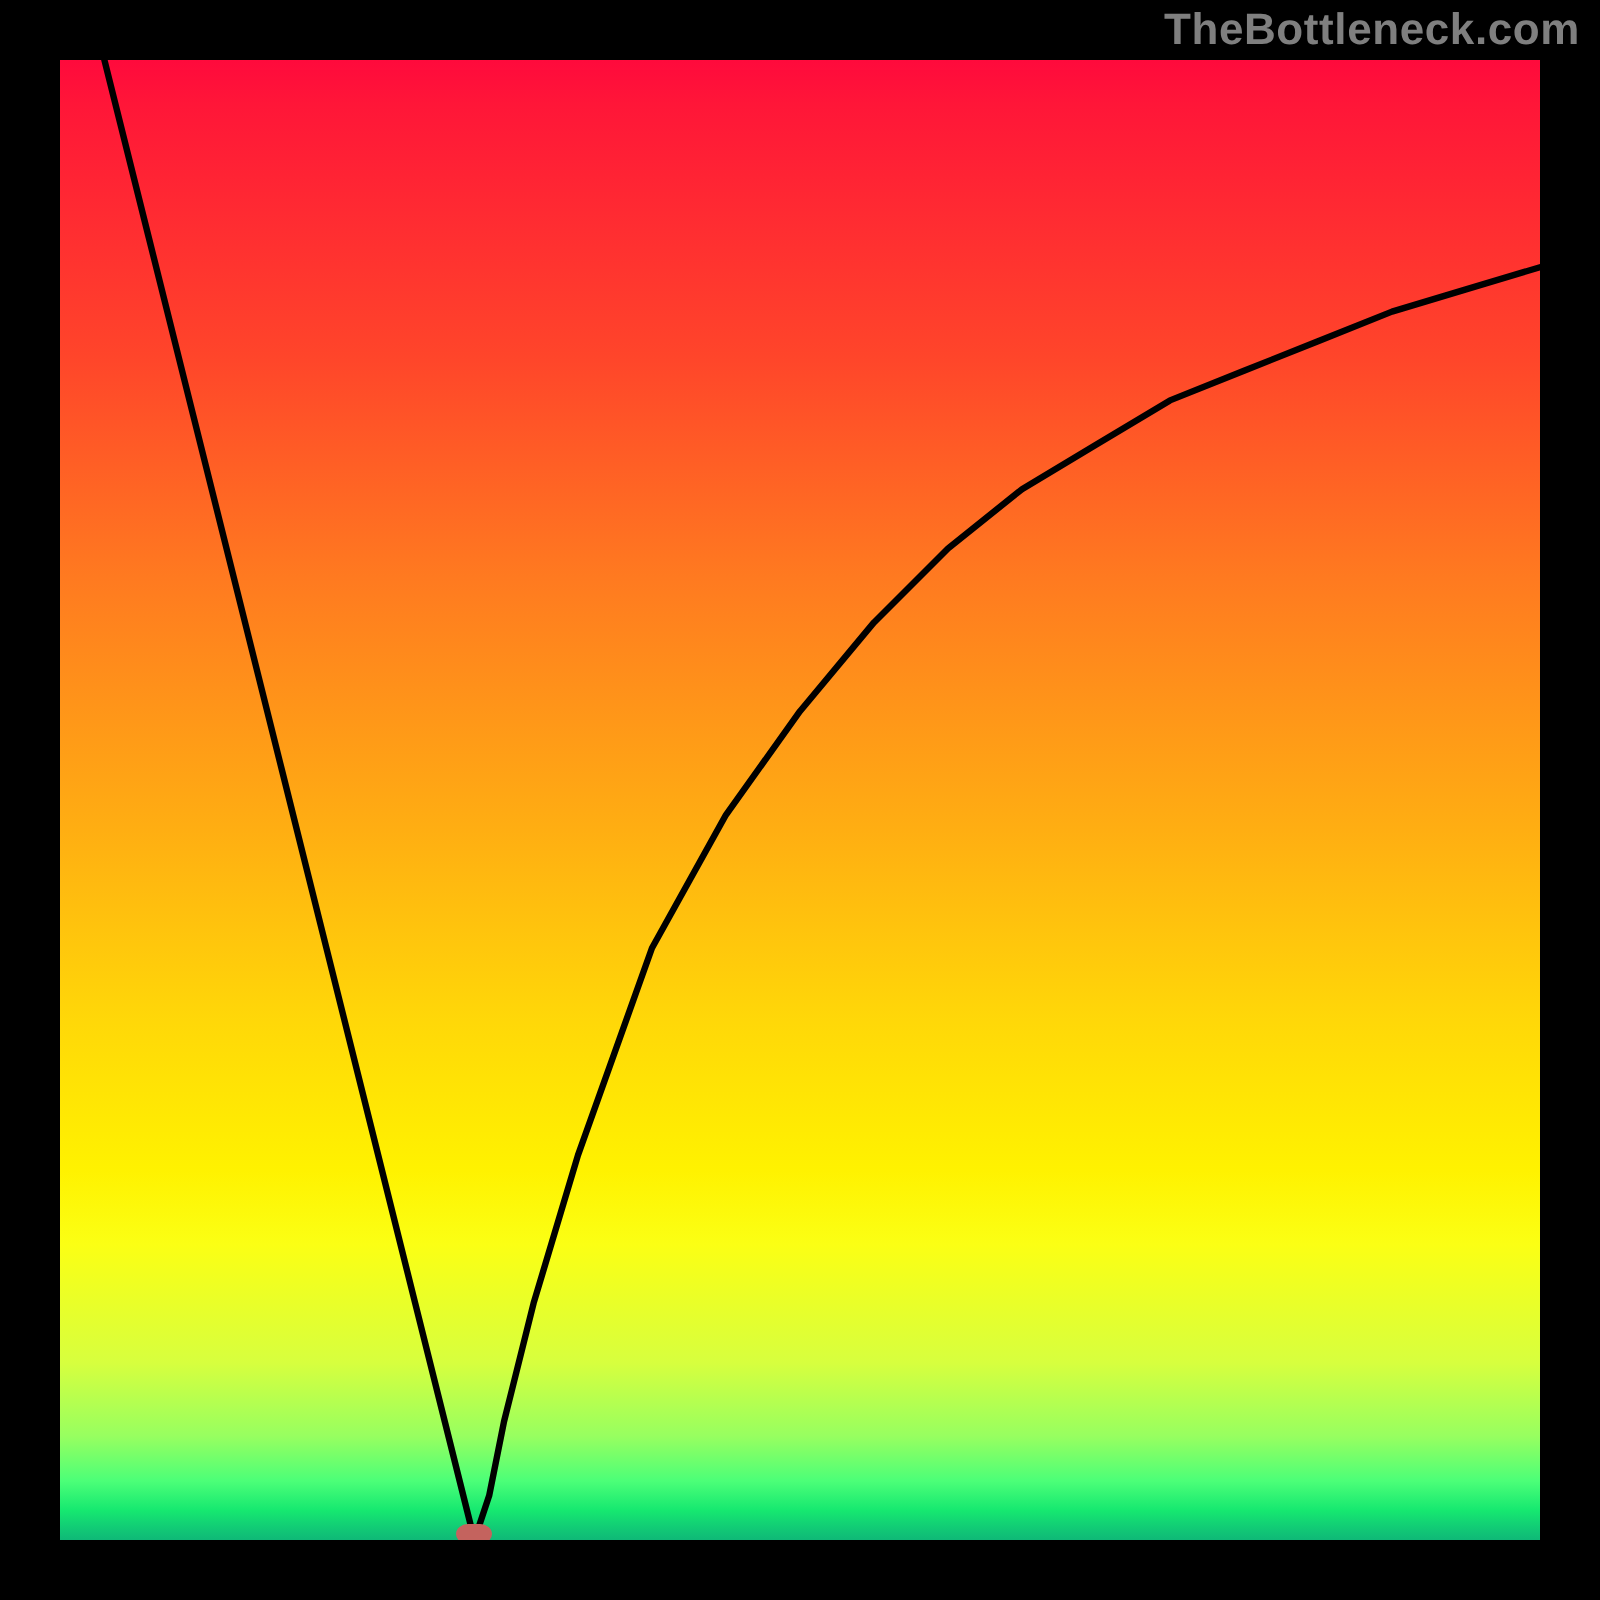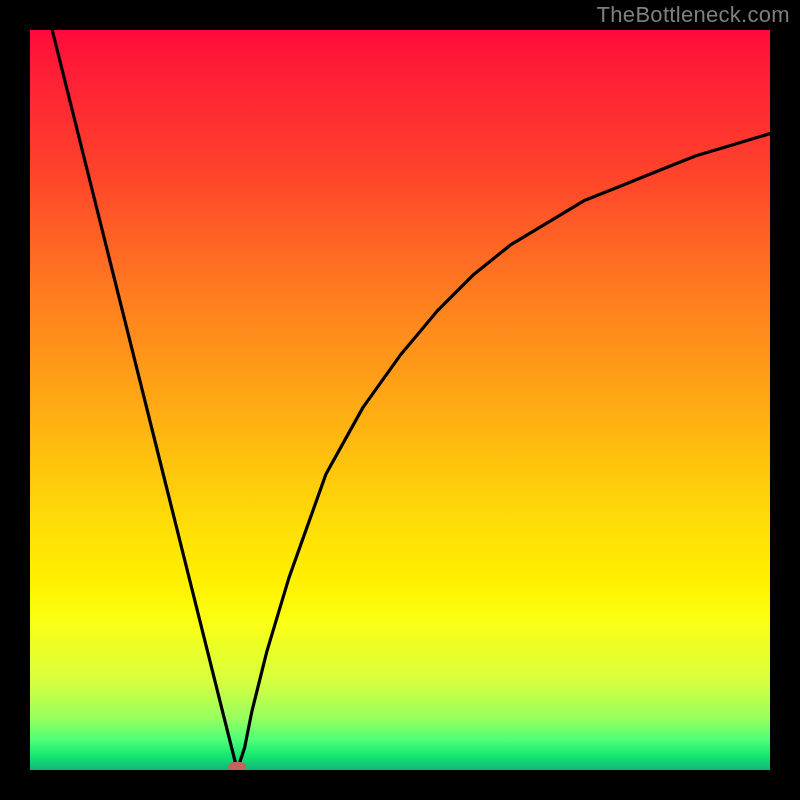--- a/index.html
+++ b/index.html
@@ -16,21 +16,21 @@
     width: 800px;
     height: 800px;
     background: #000;
   }
   .watermark {
     position: absolute;
     top: 2px;
     right: 10px;
     color: #7f7f7f;
     font-size: 22px;
-    font-weight: 400;
+    font-weight: 700;
     letter-spacing: 0.3px;
     z-index: 20;
   }
   .plot-area {
     position: absolute;
     left: 30px;
     top: 30px;
     width: 740px;
     height: 740px;
     overflow: hidden;

